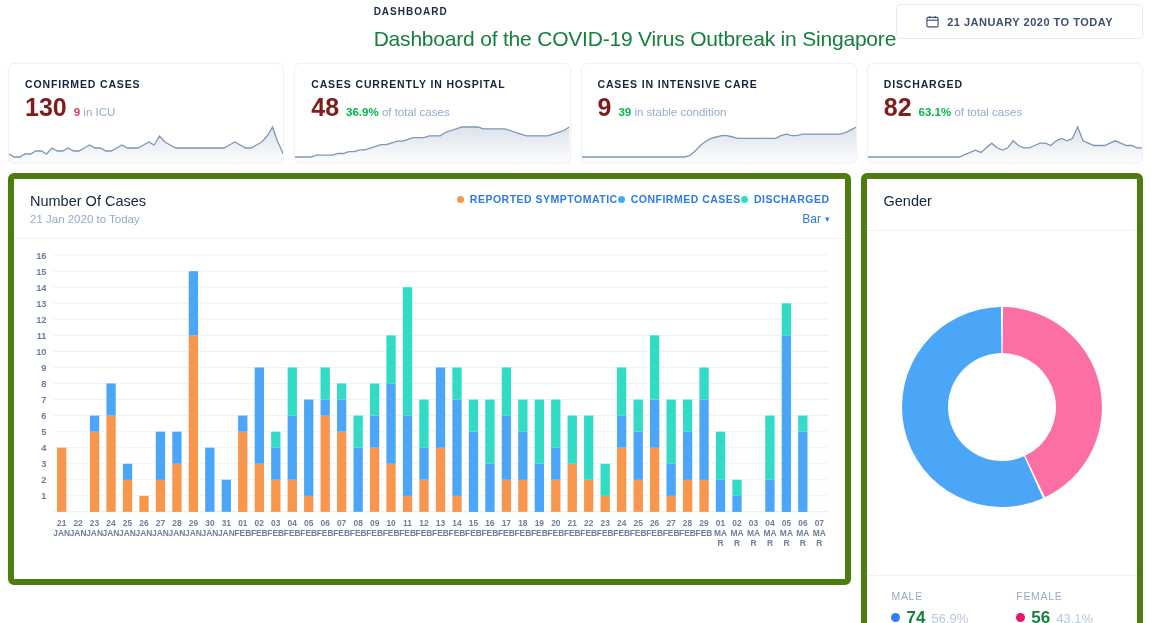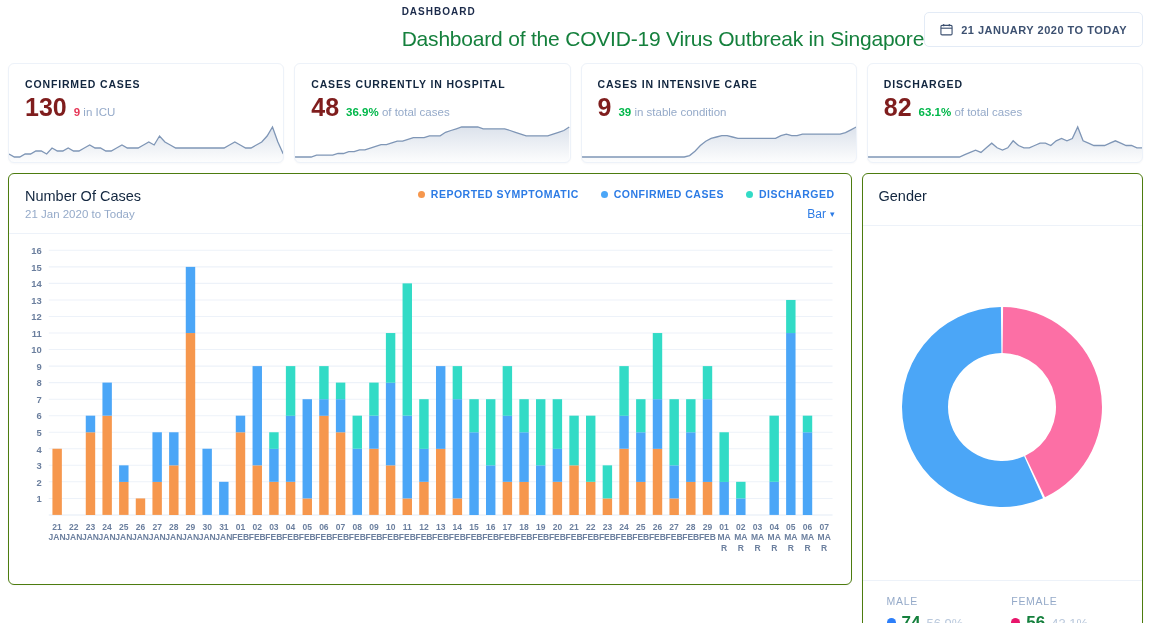--- a/index.html
+++ b/index.html
@@ -23,21 +23,21 @@
     font-size: 10px; font-weight: bold; letter-spacing: 1.0px;
     color: #1b2a4a; text-transform: uppercase;
   }
   .page-title {
     font-size: 21px; font-weight: normal; color: #15803d;
     margin-top: 10px; letter-spacing: -0.2px; white-space: nowrap;
   }
   .daterange-btn {
     display: inline-flex; align-items: center; gap: 8px;
     border: 1px solid #e3ebf6; border-radius: 5px; background: #fff;
-    padding: 10px 15px; margin-top: 8px;
+    padding: 10px 29px; 
     font-size: 11px; font-weight: bold; letter-spacing: 0.5px;
     color: #3c5070; cursor: pointer; white-space: nowrap;
   }
   .cal-icon { display: inline-block; width: 13px; height: 13px; position: relative; flex: none; }
   .cal-icon svg { display: block; }
 
   
   .kpi-row { display: flex; gap: 10px; padding: 12px 10px 0 8px; }
   .kpi-card {
     flex: 1 1 0; background: #fff; border: 1px solid #edf2f9;
@@ -52,35 +52,35 @@
   .kpi-valrow { display: flex; align-items: baseline; gap: 7px; margin-top: 5px; }
   .kpi-value { font-size: 25px; font-weight: bold; color: #7f1d1d; line-height: 1; }
   .kpi-sub { font-size: 11.5px; color: #95aac9; white-space: nowrap; }
   .kpi-sub .accent { font-weight: bold; }
   .spark { position: absolute; left: 0; right: 0; bottom: 0; height: 46px; z-index: 1; }
   .spark svg { display: block; width: 100%; height: 46px; }
 
   
   .main-row { display: flex; gap: 10px; padding: 10px 10px 0 8px; align-items: stretch; }
   .card {
-    background: #fff; border: 1px solid #4d7c0f; border-radius: 6px;
+    background: #fff; border: 6px solid #4d7c0f; border-radius: 6px;
     box-shadow: 0 1px 2px rgba(18,38,63,.03);
   }
   .chart-card { flex: 1 1 auto; width: 848px; height: 412px; display: flex; flex-direction: column; }
   .gender-card { width: 283px; height: 475px; display: flex; flex-direction: column; }
 
   .card-header {
     display: flex; align-items: flex-start; justify-content: space-between;
     padding: 14px 16px 12px 16px; border-bottom: 1px solid #edf2f9;
     min-height: 52px;
   }
   .card-title { font-size: 14.5px; color: #12263f; }
   .card-subtitle { font-size: 11.5px; color: #95aac9; margin-top: 4px; }
   .header-right { display: flex; flex-direction: column; align-items: flex-end; gap: 7px; }
-  .legend { display: flex; gap: 22px; align-items: center; }
+  .legend { display: flex; align-items: center; }
   .legend-item { display: flex; align-items: center; gap: 6px; }
   .legend-dot { width: 7px; height: 7px; border-radius: 50%; flex: none; }
   .legend-label {
     font-size: 10.5px; font-weight: bold; letter-spacing: 0.5px;
     text-transform: uppercase; white-space: nowrap;
   }
   .type-select {
     font-size: 12px; color: #2c7be5; cursor: pointer;
     display: inline-flex; align-items: center; gap: 4px; text-align: right;
   }

